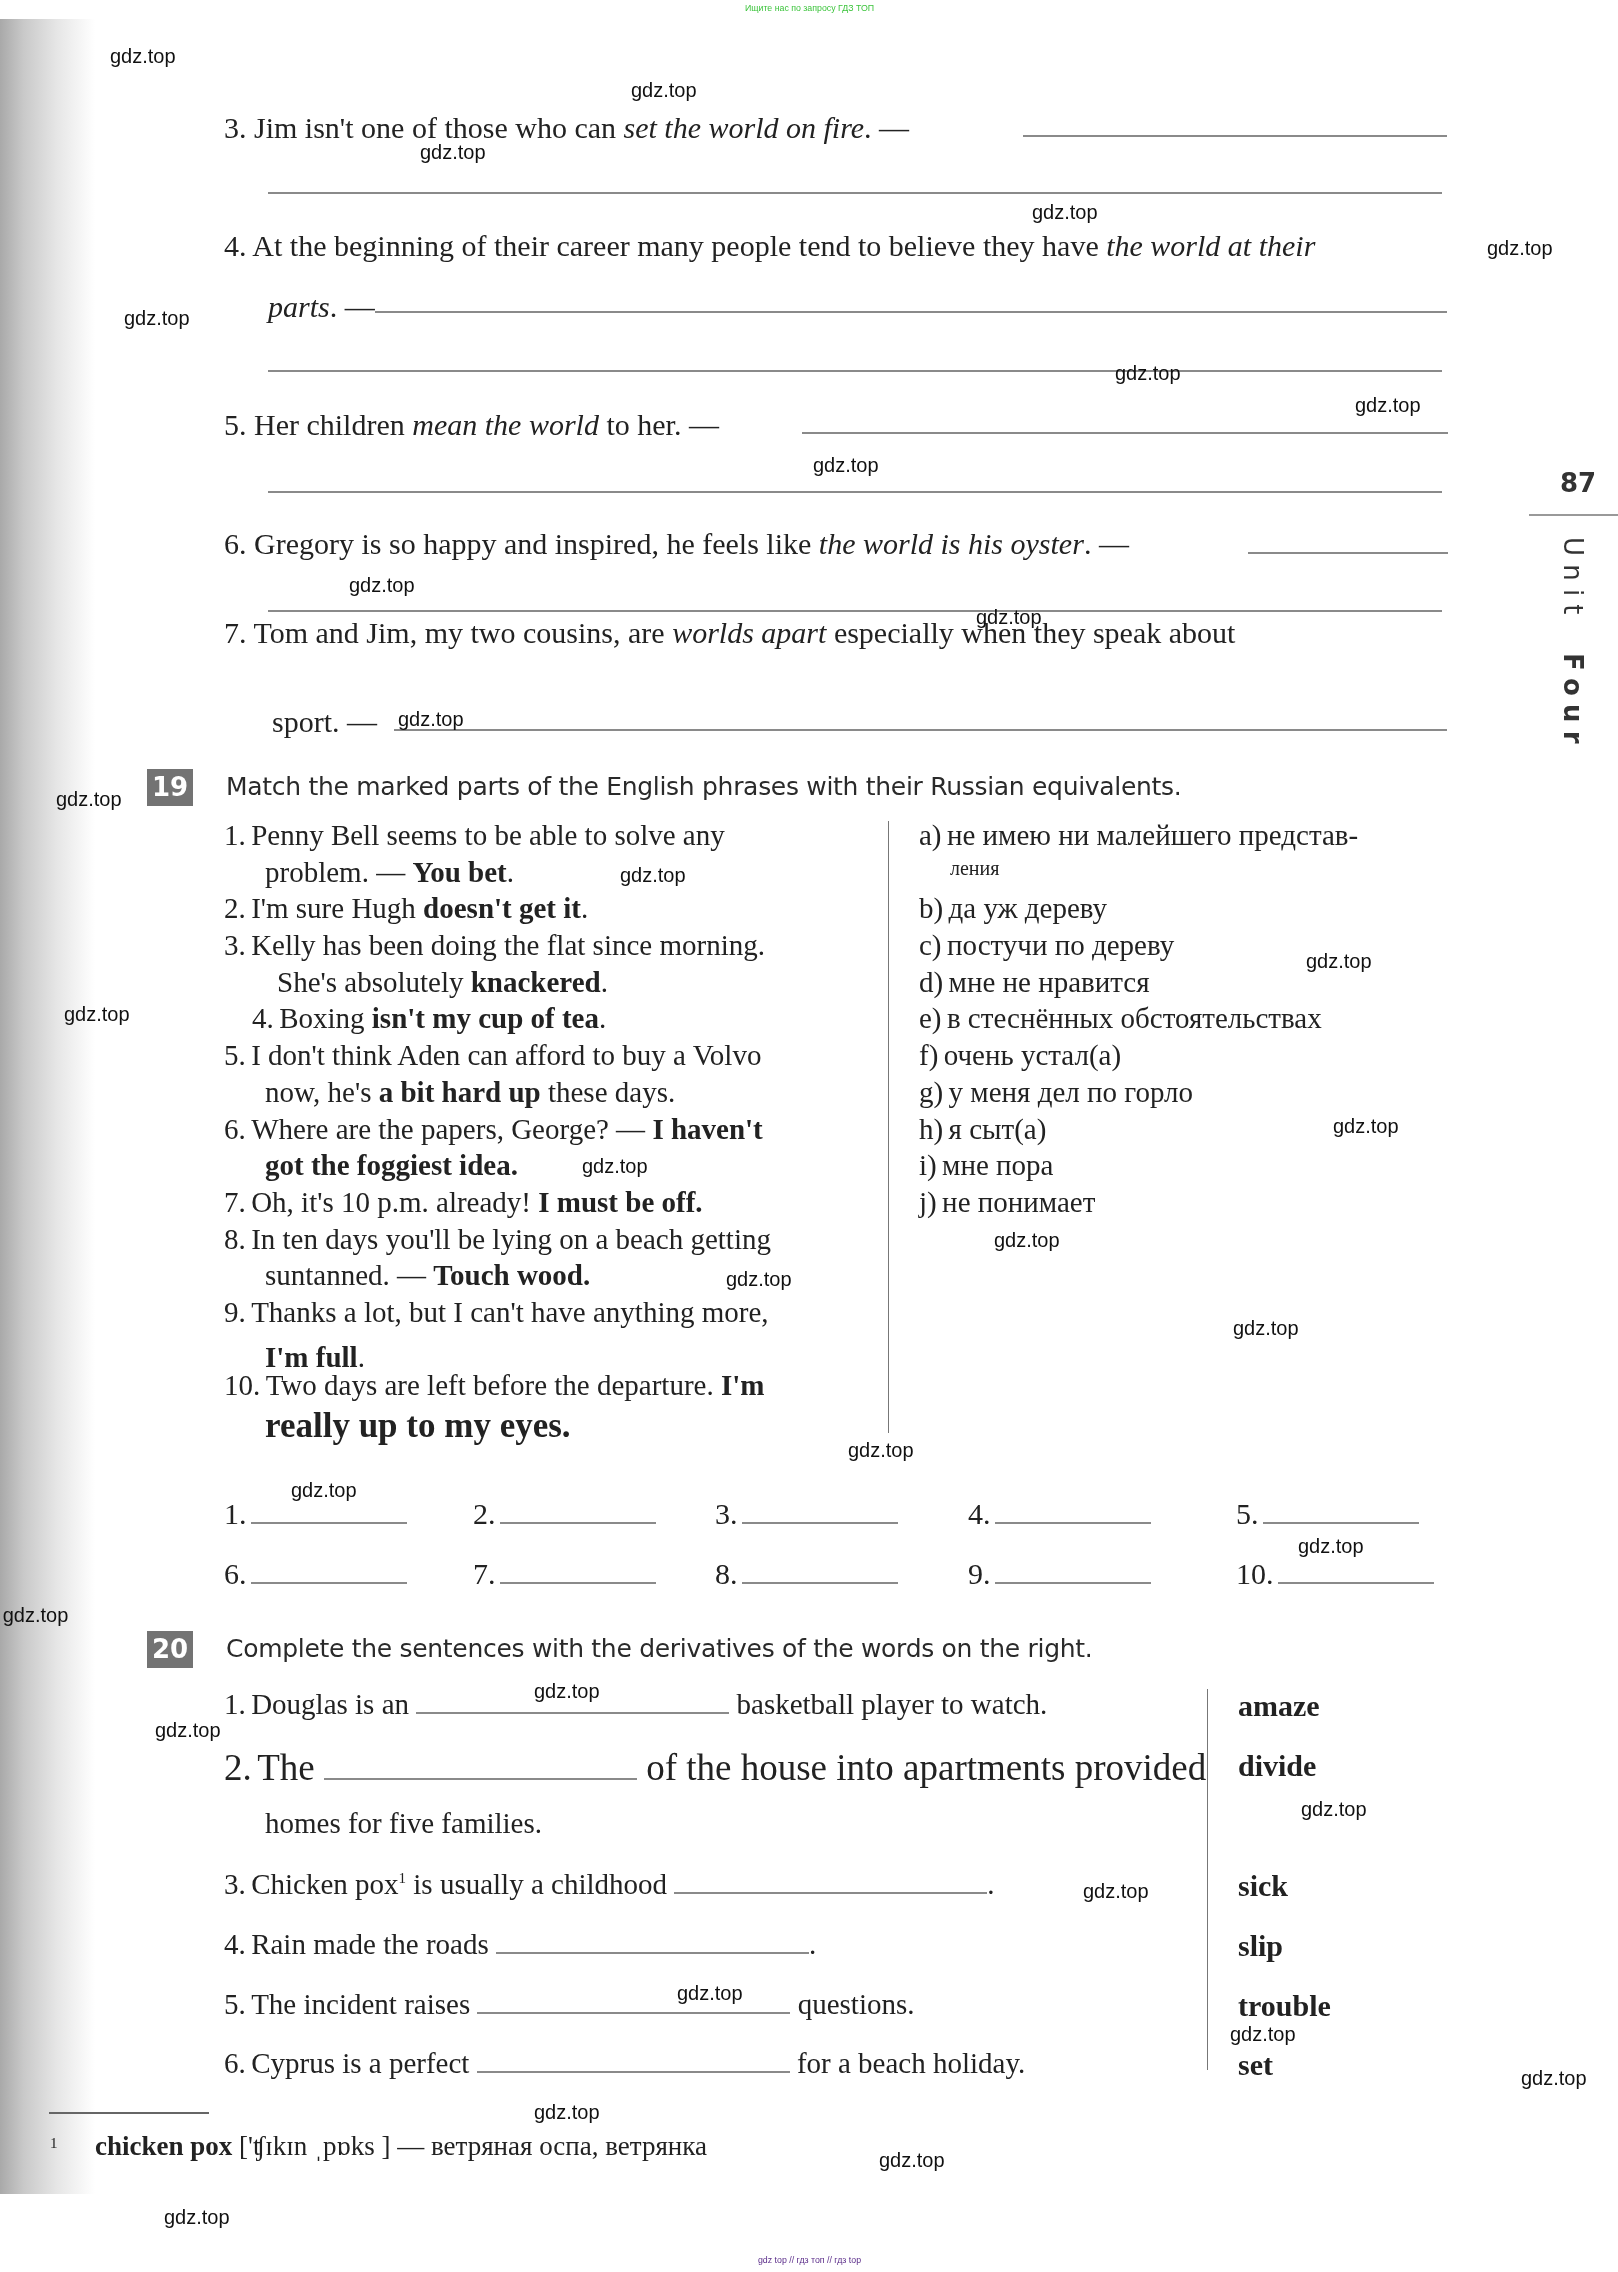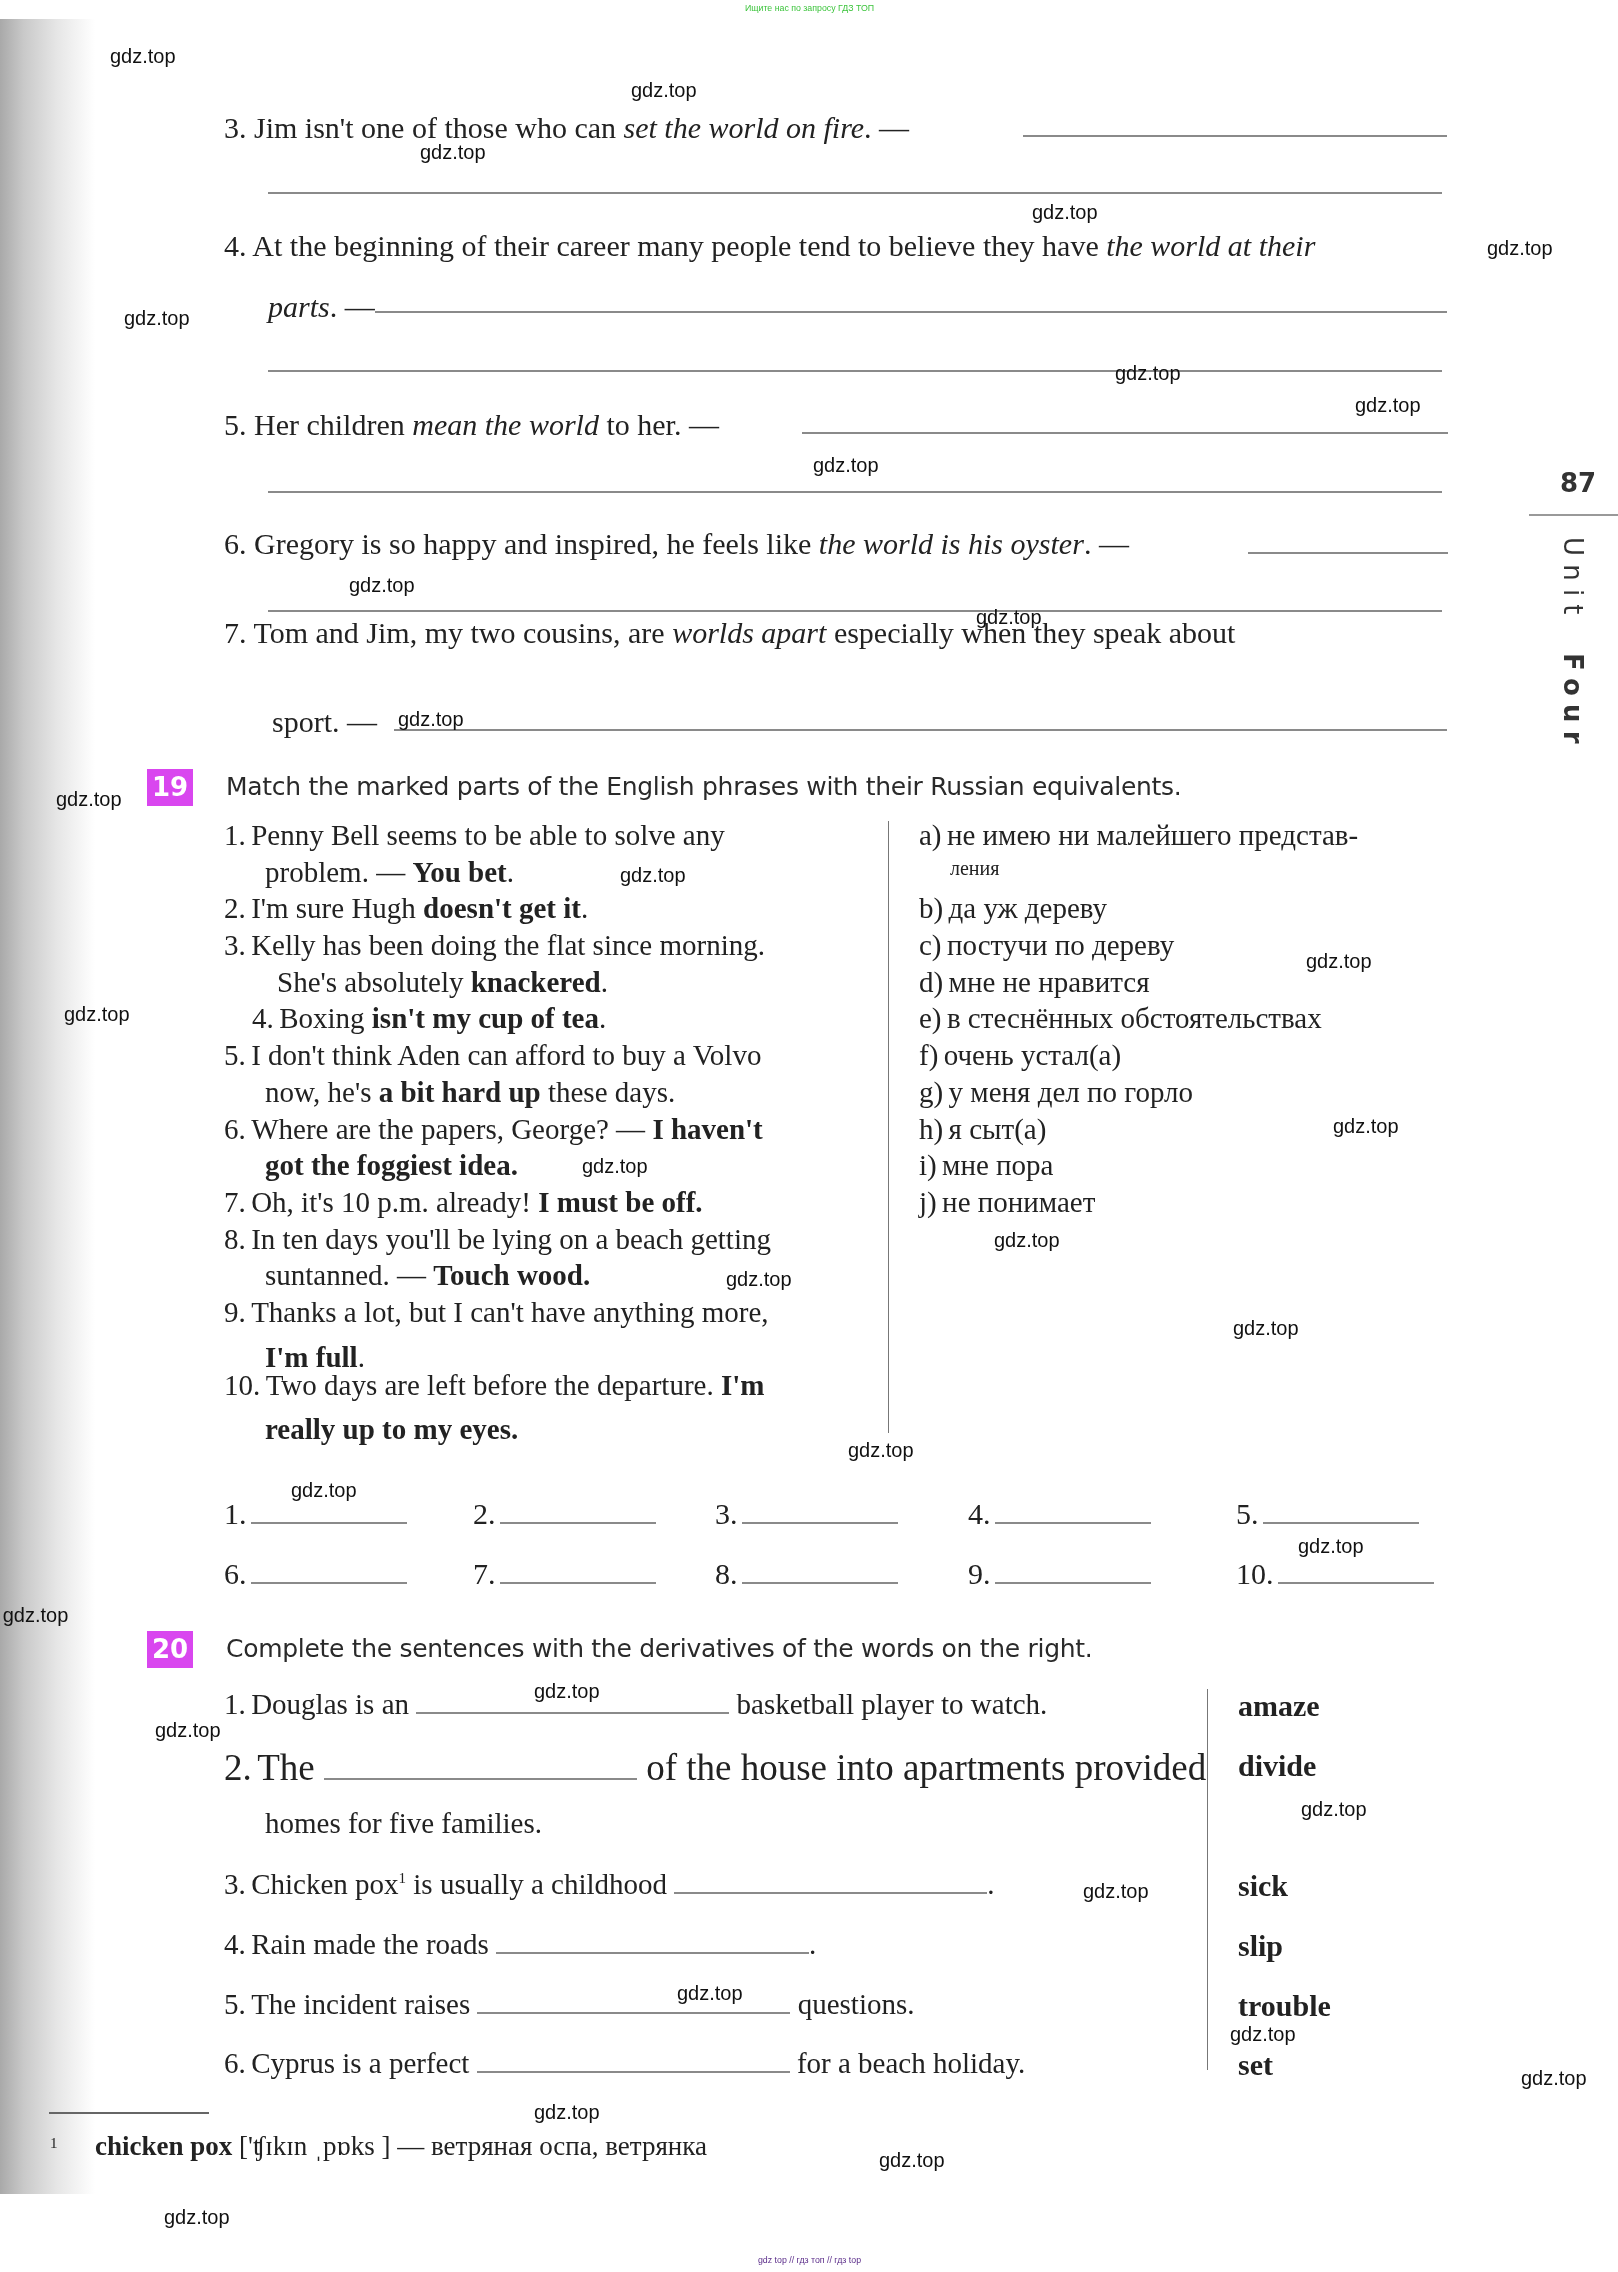--- a/index.html
+++ b/index.html
@@ -36,21 +36,21 @@
   }
   .page-rule { position: absolute; left: 1529px; top: 514px; width: 90px; border-top: 2px solid #999; }
   .unit-label {
     position: absolute; left: 1558px; top: 537px;
     writing-mode: vertical-rl; font-family: "DejaVu Sans", sans-serif;
     font-size: 26px; letter-spacing: 8.2px; color: #333;
   }
   .unit-label .unit-word { font-weight: normal; }
   .unit-label .unit-num { font-weight: bold; margin-top: 13.6px; }
   .ex-badge {
-    position: absolute; width: 46px; height: 37px; background: #d946ef;
+    position: absolute; width: 46px; height: 37px; background: #737373;
     color: #fff; font-family: "DejaVu Sans", sans-serif; font-weight: bold;
     font-size: 26px; text-align: center; line-height: 37px;
   }
   .ex-title {
     position: absolute; font-family: "DejaVu Sans", sans-serif;
     font-size: 25px; color: #2a2a2a; letter-spacing: -0.3px; white-space: nowrap;
   }
   .col-divider { position: absolute; border-left: 1.4px solid #777; }
   .ans-item { position: absolute; white-space: nowrap; }
   .ans-item .blank-inline {
@@ -131,21 +131,21 @@
       <div class="line" style="left: 224px; top: 1041px; font-size: 29px;"><span class="num" style="margin-right: 5.4px;">5.</span><span>I don't think Aden can afford to buy a Volvo</span></div>
       <div class="line" style="left: 265px; top: 1078px; font-size: 29px;"><span>now, he's </span><b>a bit hard up</b><span> these days.</span></div>
       <div class="line" style="left: 224px; top: 1115px; font-size: 29px;"><span class="num" style="margin-right: 5.4px;">6.</span><span>Where are the papers, George? — </span><b>I haven't</b></div>
       <div class="line" style="left: 265px; top: 1151px; font-size: 29px;"><b>got the foggiest idea.</b></div>
       <div class="line" style="left: 224px; top: 1188px; font-size: 29px;"><span class="num" style="margin-right: 5.4px;">7.</span><span>Oh, it's 10 p.m. already! </span><b>I must be off.</b></div>
       <div class="line" style="left: 224px; top: 1225px; font-size: 29px;"><span class="num" style="margin-right: 5.4px;">8.</span><span>In ten days you'll be lying on a beach getting</span></div>
       <div class="line" style="left: 265px; top: 1261px; font-size: 29px;"><span>suntanned. — </span><b>Touch wood.</b></div>
       <div class="line" style="left: 224px; top: 1298px; font-size: 29px;"><span class="num" style="margin-right: 5.4px;">9.</span><span>Thanks a lot, but I can't have anything more,</span></div>
       <div class="line" style="left: 265px; top: 1335px; font-size: 29px; margin-top: 8px;"><b>I'm full</b><span>.</span></div>
       <div class="line" style="left: 224px; top: 1371px; font-size: 29px;"><span class="num" style="margin-right: 5.4px;">10.</span><span>Two days are left before the departure. </span><b>I'm</b></div>
-      <div class="line" style="left: 265px; top: 1408px; font-size: 29px; margin-top: 7px;"><b>really up to my eyes.</b></div>
+      <div class="line" style="left: 265px; top: 1408px; font-size: 35px;"><b>really up to my eyes.</b></div>
     </div>
   <div id="ex19-russian">
       <div class="line" style="left: 919px; top: 821px; font-size: 29px;"><span style="margin-right: 5.4px;">a)</span><span>не имею ни малейшего представ-</span></div>
       <div class="line" style="left: 950px; top: 858px; font-size: 20px;"><span>ления</span></div>
       <div class="line" style="left: 919px; top: 894px; font-size: 29px;"><span style="margin-right: 5.4px;">b)</span><span>да уж дереву</span></div>
       <div class="line" style="left: 919px; top: 931px; font-size: 29px;"><span style="margin-right: 5.4px;">c)</span><span>постучи по дереву</span></div>
       <div class="line" style="left: 919px; top: 968px; font-size: 29px;"><span style="margin-right: 5.4px;">d)</span><span>мне не нравится</span></div>
       <div class="line" style="left: 919px; top: 1004px; font-size: 29px;"><span style="margin-right: 5.4px;">e)</span><span>в стеснённых обстоятельствах</span></div>
       <div class="line" style="left: 919px; top: 1041px; font-size: 29px;"><span style="margin-right: 5.4px;">f)</span><span>очень устал(а)</span></div>
       <div class="line" style="left: 919px; top: 1078px; font-size: 29px;"><span style="margin-right: 5.4px;">g)</span><span>у меня дел по горло</span></div>

